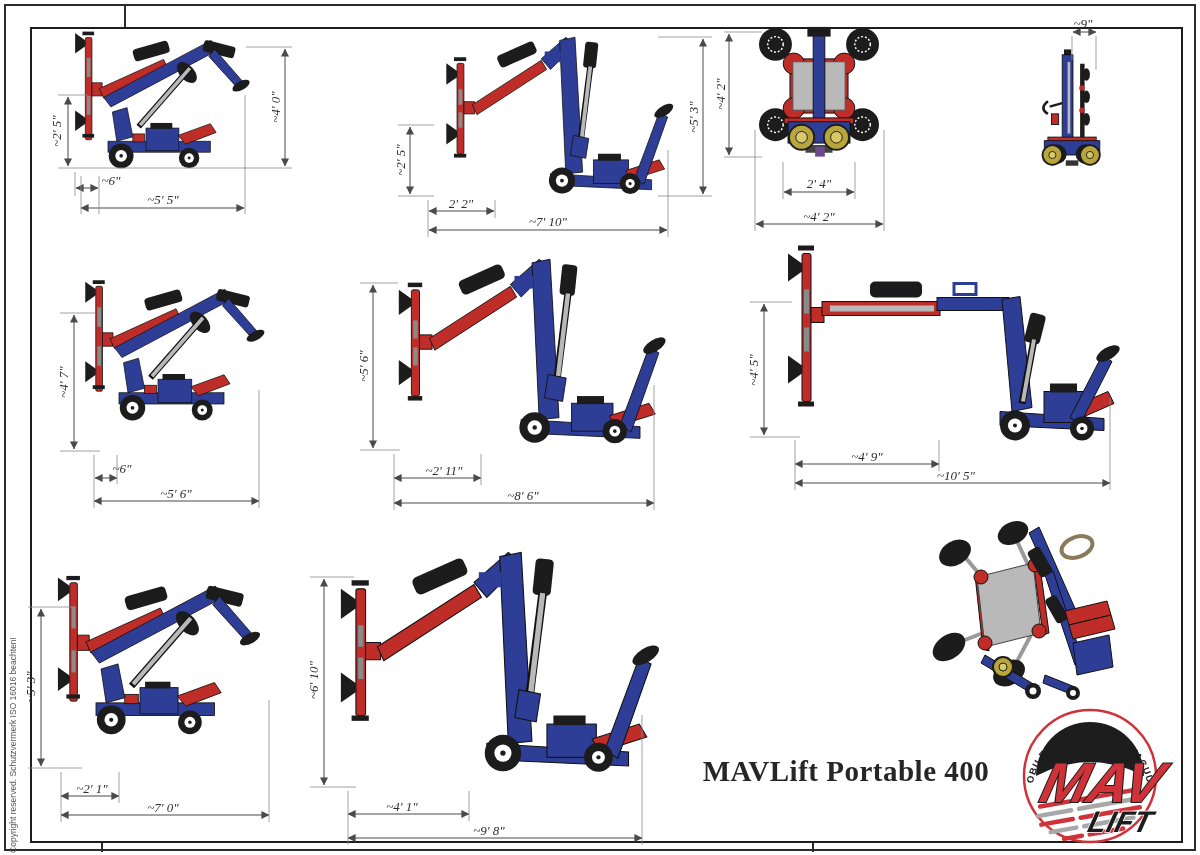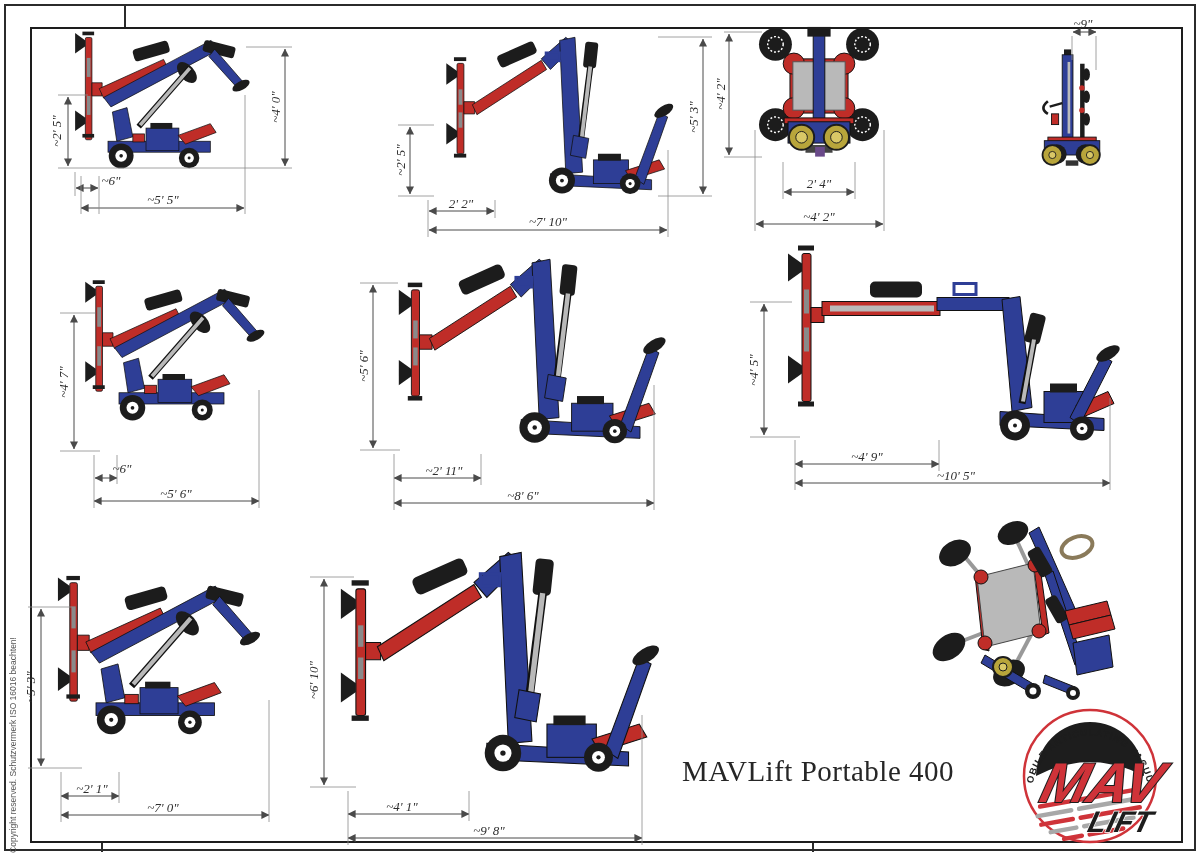--- a/index.html
+++ b/index.html
@@ -8,22 +8,22 @@
   .outer-border{position:absolute;left:4px;top:4px;right:4px;bottom:4px;border:2px solid #2b2b2b;pointer-events:none;}
   .inner-frame{position:absolute;left:30px;top:27px;right:17px;bottom:12px;border:2px solid #1d1d1d;pointer-events:none;}
   .tick{position:absolute;width:2px;background:#2b2b2b;}
   .tick-top{left:124px;top:4px;height:23px;}
   .tick-b1{left:101px;top:843px;height:9px;}
   .tick-b2{left:812px;top:843px;height:9px;}
   .art{position:absolute;left:0;top:0;}
   .dim{position:absolute;font-style:italic;font-size:13px;color:#2e2e2e;white-space:nowrap;
        transform:translate(-50%,-50%);font-family:"Liberation Serif",serif;}
   .dim.rot{transform:translate(-50%,-50%) rotate(-90deg);}
-  .title{position:absolute;left:818px;top:771px;transform:translate(-50%,-50%);
-         font-weight:normal;font-size:29px;letter-spacing:.5px;color:#262626;white-space:nowrap;}
+  .title{position:absolute;left:846px;top:771px;transform:translate(-50%,-50%);
+         font-weight:bold;font-size:29px;letter-spacing:.5px;color:#262626;white-space:nowrap;}
   .copyright{position:absolute;left:13px;top:745px;transform:translate(-50%,-50%) rotate(-90deg);
          font-family:"Liberation Sans",sans-serif;font-size:8.5px;color:#555;white-space:nowrap;}
   .logo{position:absolute;left:1012px;top:698px;overflow:visible;}
 </style>
 </head>
 <body>
 
 <div class="sheet">
   <div class="outer-border"></div>
   <div class="inner-frame"></div>

